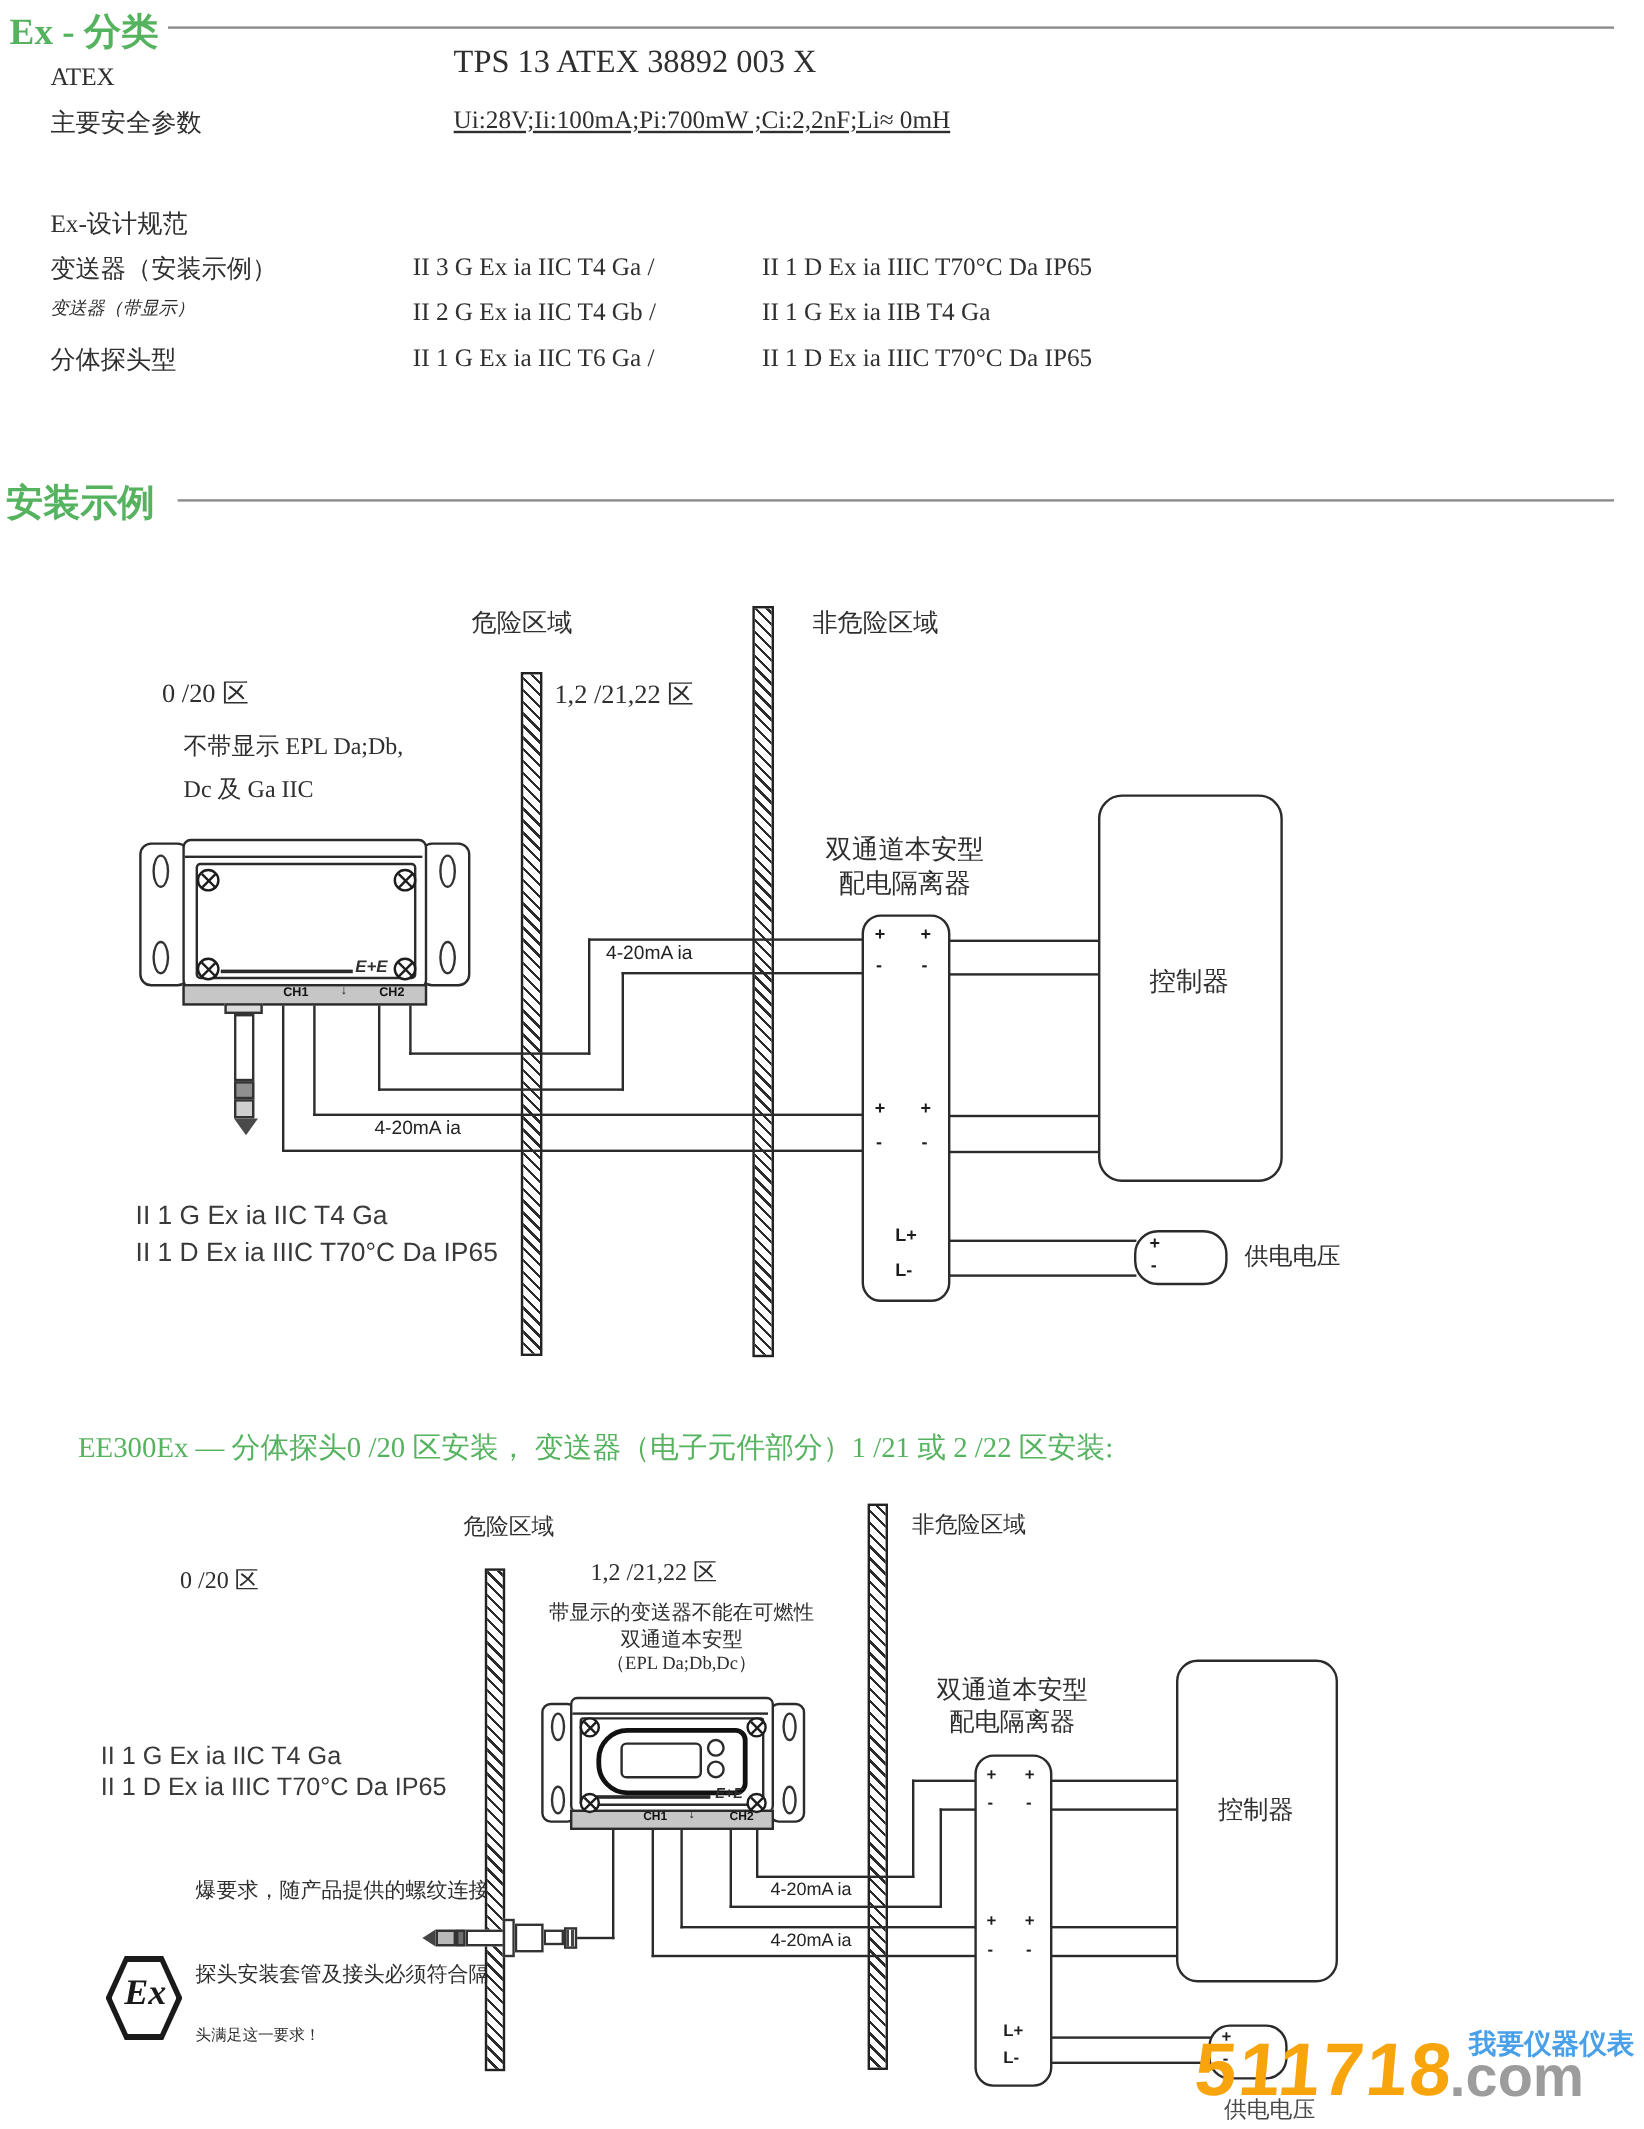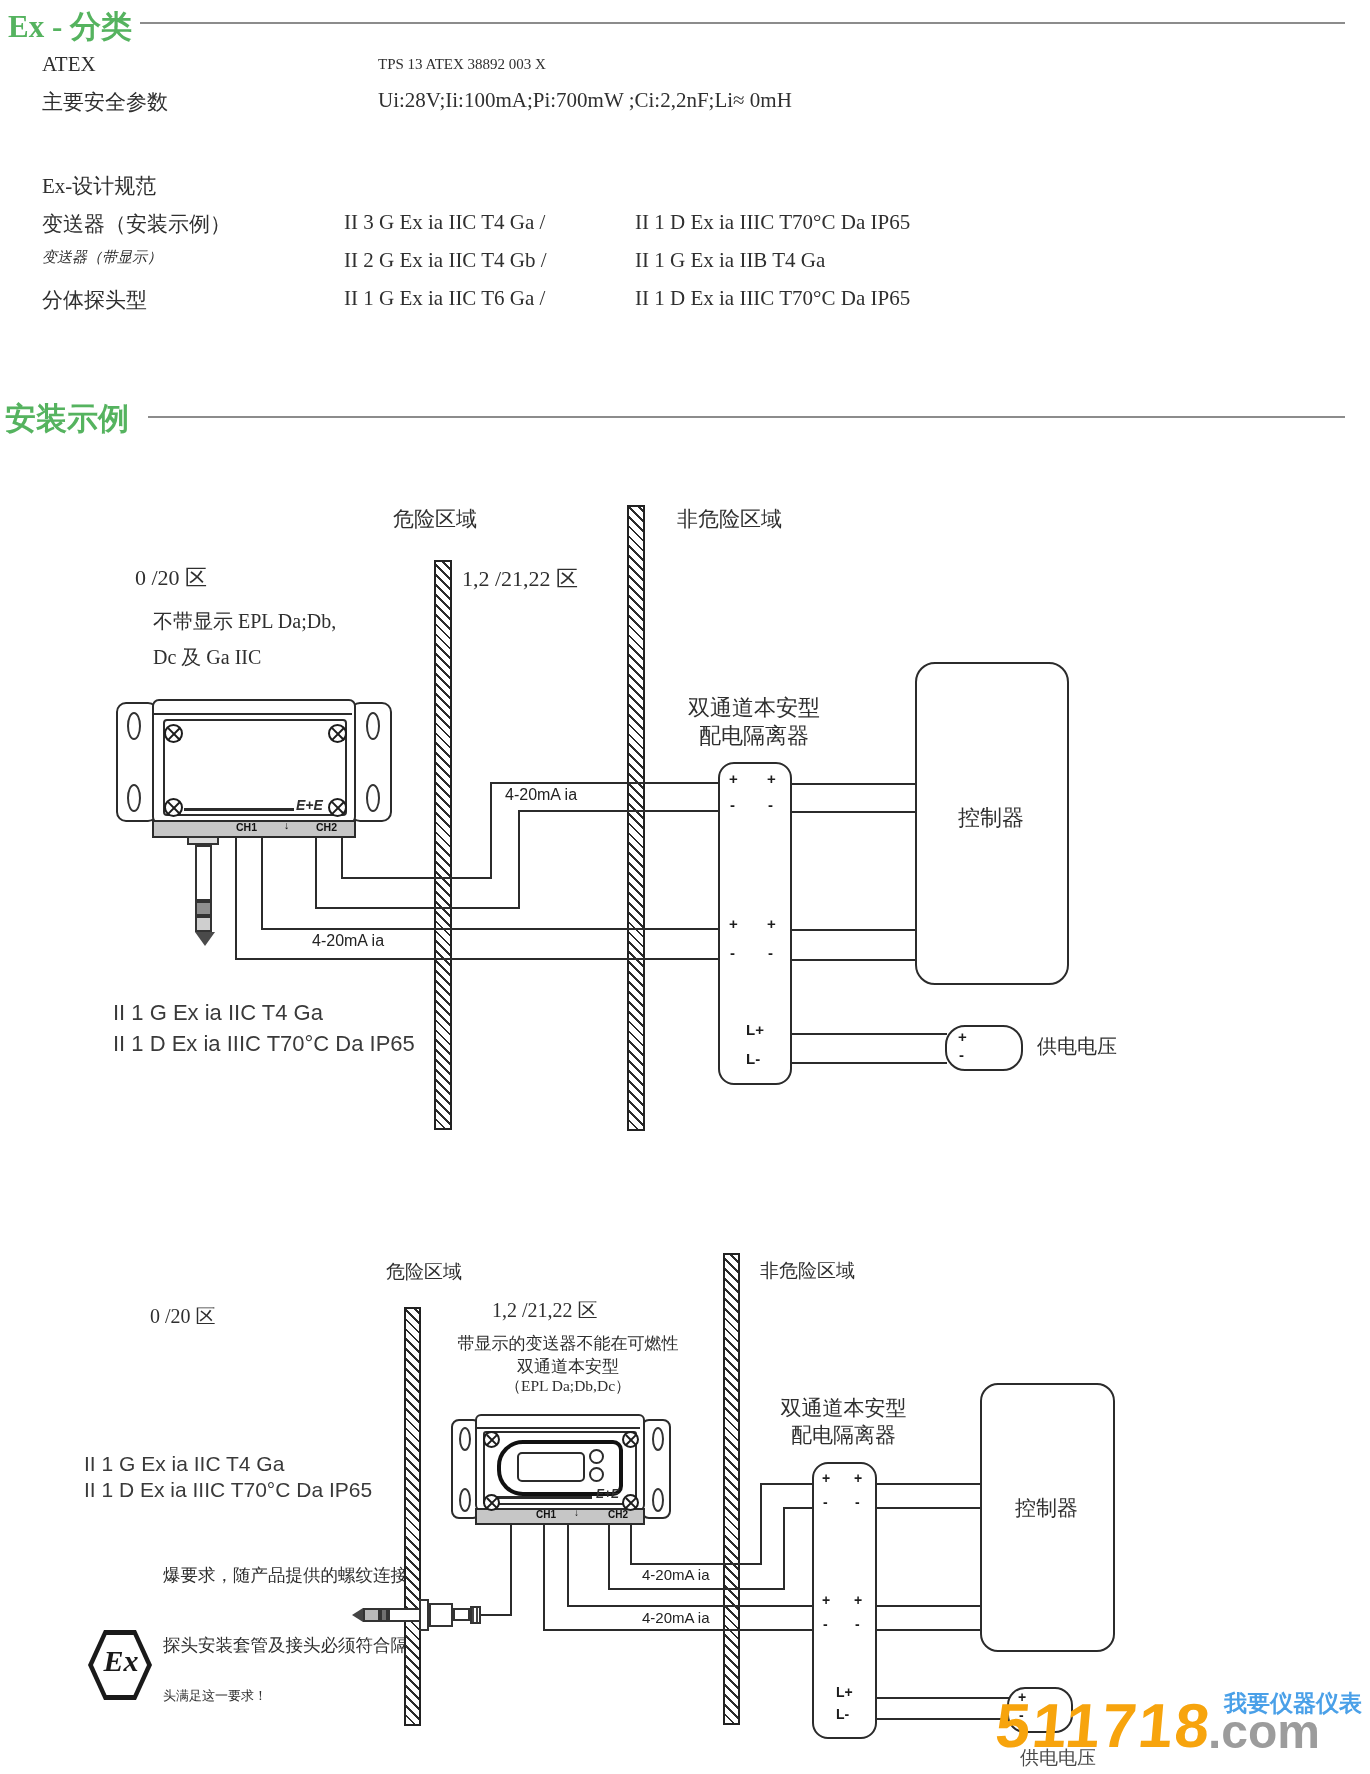--- a/index.html
+++ b/index.html
@@ -37,23 +37,23 @@
 </style>
 </head>
 <body>
 
 <div class="page">
 
   <div class="lbl green" style="left:8px;top:6px;font-size:31px;font-weight:bold;">Ex - 分类</div>
   <div class="hr" style="left:140px;top:22px;width:1205px;"></div>
 
   <div class="lbl" style="left:42px;top:52px;font-size:21px;">ATEX</div>
-  <div class="lbl" style="left:378px;top:56px;font-size:15px;">TPS 13 ATEX 38892 003 X</div>
+  <div class="lbl" style="left:378px;top:36px;font-size:27px;">TPS 13 ATEX 38892 003 X</div>
   <div class="lbl" style="left:42px;top:88px;font-size:21px;">主要安全参数</div>
-  <div class="lbl" style="left:378px;top:88px;font-size:21px;">Ui:28V;Ii:100mA;Pi:700mW ;Ci:2,2nF;Li≈ 0mH</div>
+  <div class="lbl" style="left:378px;top:88px;font-size:21px;text-decoration:underline;">Ui:28V;Ii:100mA;Pi:700mW ;Ci:2,2nF;Li≈ 0mH</div>
 
   <div class="lbl" style="left:42px;top:172px;font-size:21px;">Ex-设计规范</div>
 
   <div class="lbl" style="left:42px;top:210px;font-size:21px;">变送器（安装示例）</div>
   <div class="lbl" style="left:344px;top:210px;font-size:21px;">II 3 G Ex ia IIC T4 Ga /</div>
   <div class="lbl" style="left:635px;top:210px;font-size:21px;">II 1 D Ex ia IIIC T70°C Da IP65</div>
 
   <div class="lbl" style="left:42px;top:248px;font-size:15px;font-style:italic;">变送器（带显示）</div>
   <div class="lbl" style="left:344px;top:248px;font-size:21px;">II 2 G Ex ia IIC T4 Gb /</div>
   <div class="lbl" style="left:635px;top:248px;font-size:21px;">II 1 G Ex ia IIB T4 Ga</div>
@@ -145,20 +145,21 @@
   <div class="hw" style="left:787px;top:1033px;width:160px;"></div>
   <div class="hw" style="left:787px;top:1062px;width:160px;"></div>
   <div class="box" style="left:945px;top:1025px;width:74px;height:42px;border-radius:20px;"></div>
   <div class="term" style="left:958px;top:1028px;">+</div>
   <div class="term" style="left:959px;top:1046px;">-</div>
   <div class="lbl" style="left:1037px;top:1033px;font-size:20px;">供电电压</div>
 
   <div class="exline" style="left:113px;top:1000px;">II 1 G Ex ia IIC T4 Ga</div>
   <div class="exline" style="left:113px;top:1031px;">II 1 D Ex ia IIIC T70°C Da IP65</div>
 
+  <div class="lbl green" style="left:65px;top:1190px;font-size:24px;">EE300Ex — 分体探头0 /20 区安装， 变送器（电子元件部分）1 /21 或 2 /22 区安装:</div>
 
   <div class="wall" style="left:404px;top:1307px;width:13px;height:415px;"></div>
   <div class="wall" style="left:723px;top:1253px;width:13px;height:468px;"></div>
 
   <div class="lbl" style="left:386px;top:1259px;font-size:19px;">危险区域</div>
   <div class="lbl" style="left:760px;top:1258px;font-size:19px;">非危险区域</div>
   <div class="lbl" style="left:150px;top:1303px;font-size:20px;">0 /20 区</div>
   <div class="lbl" style="left:492px;top:1297px;font-size:20px;">1,2 /21,22 区</div>
   <div class="lbl" style="left:443px;top:1332px;width:250px;text-align:center;font-size:17px;">带显示的变送器不能在可燃性</div>
   <div class="lbl" style="left:443px;top:1355px;width:250px;text-align:center;font-size:17px;">双通道本安型</div>

